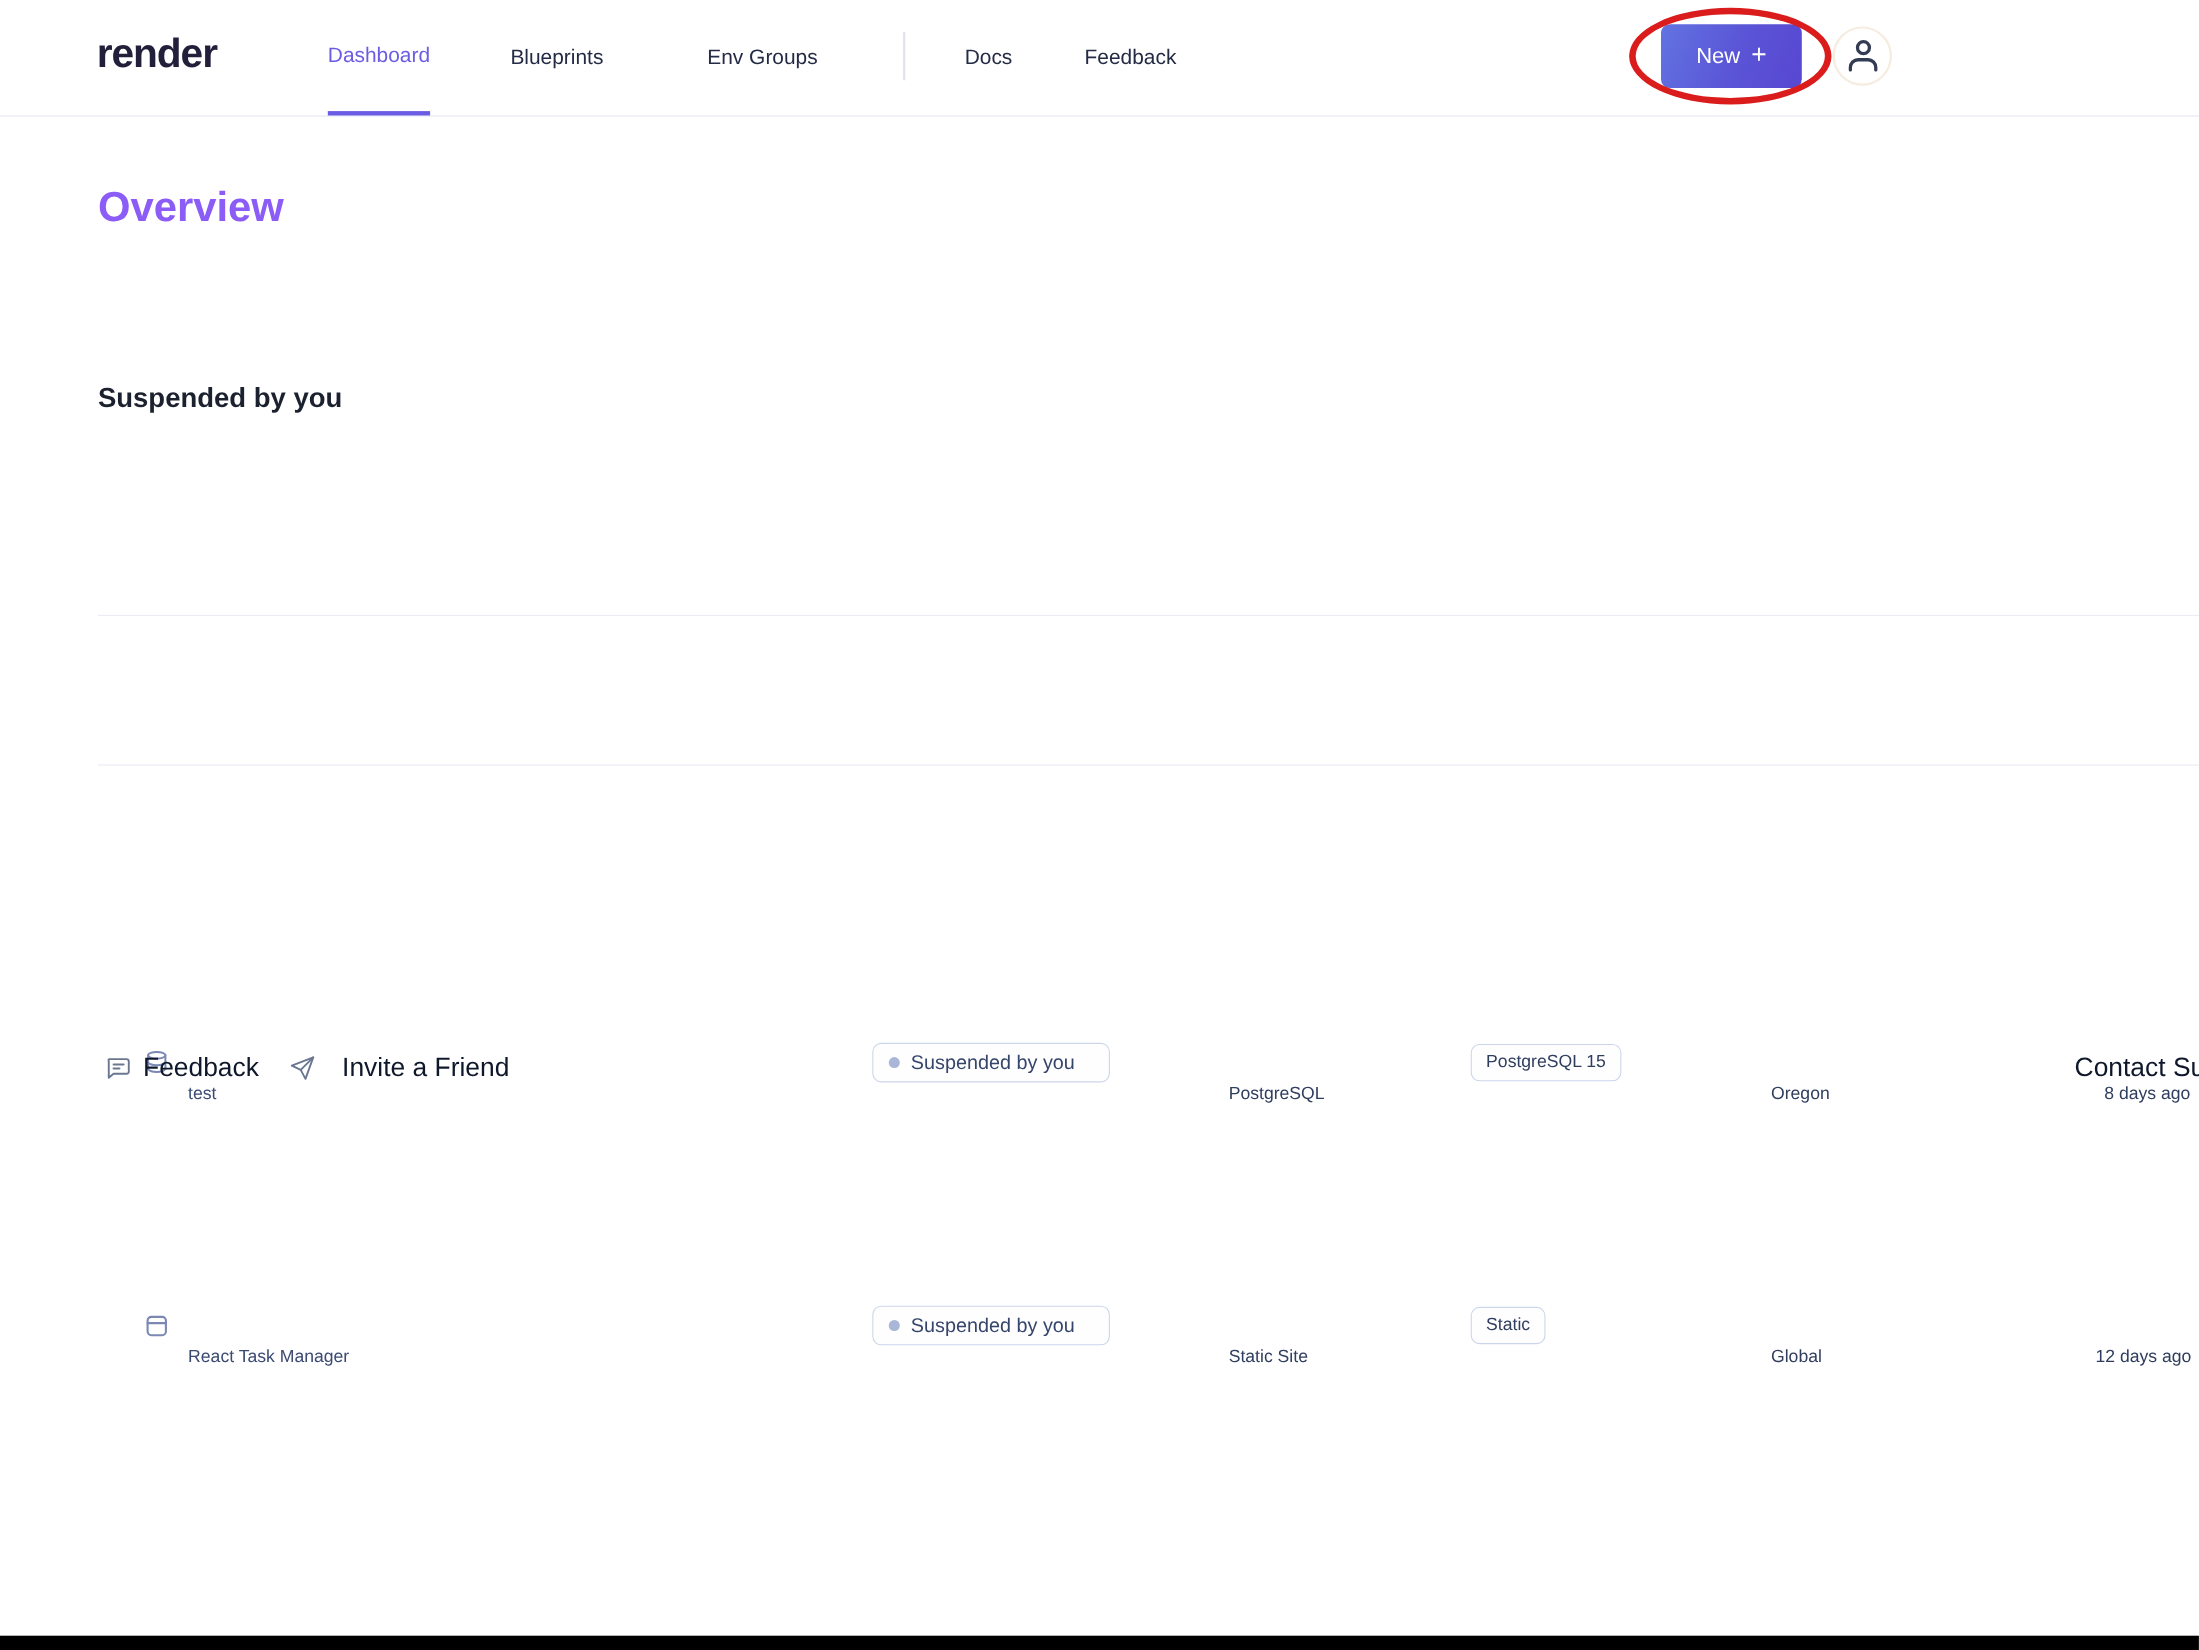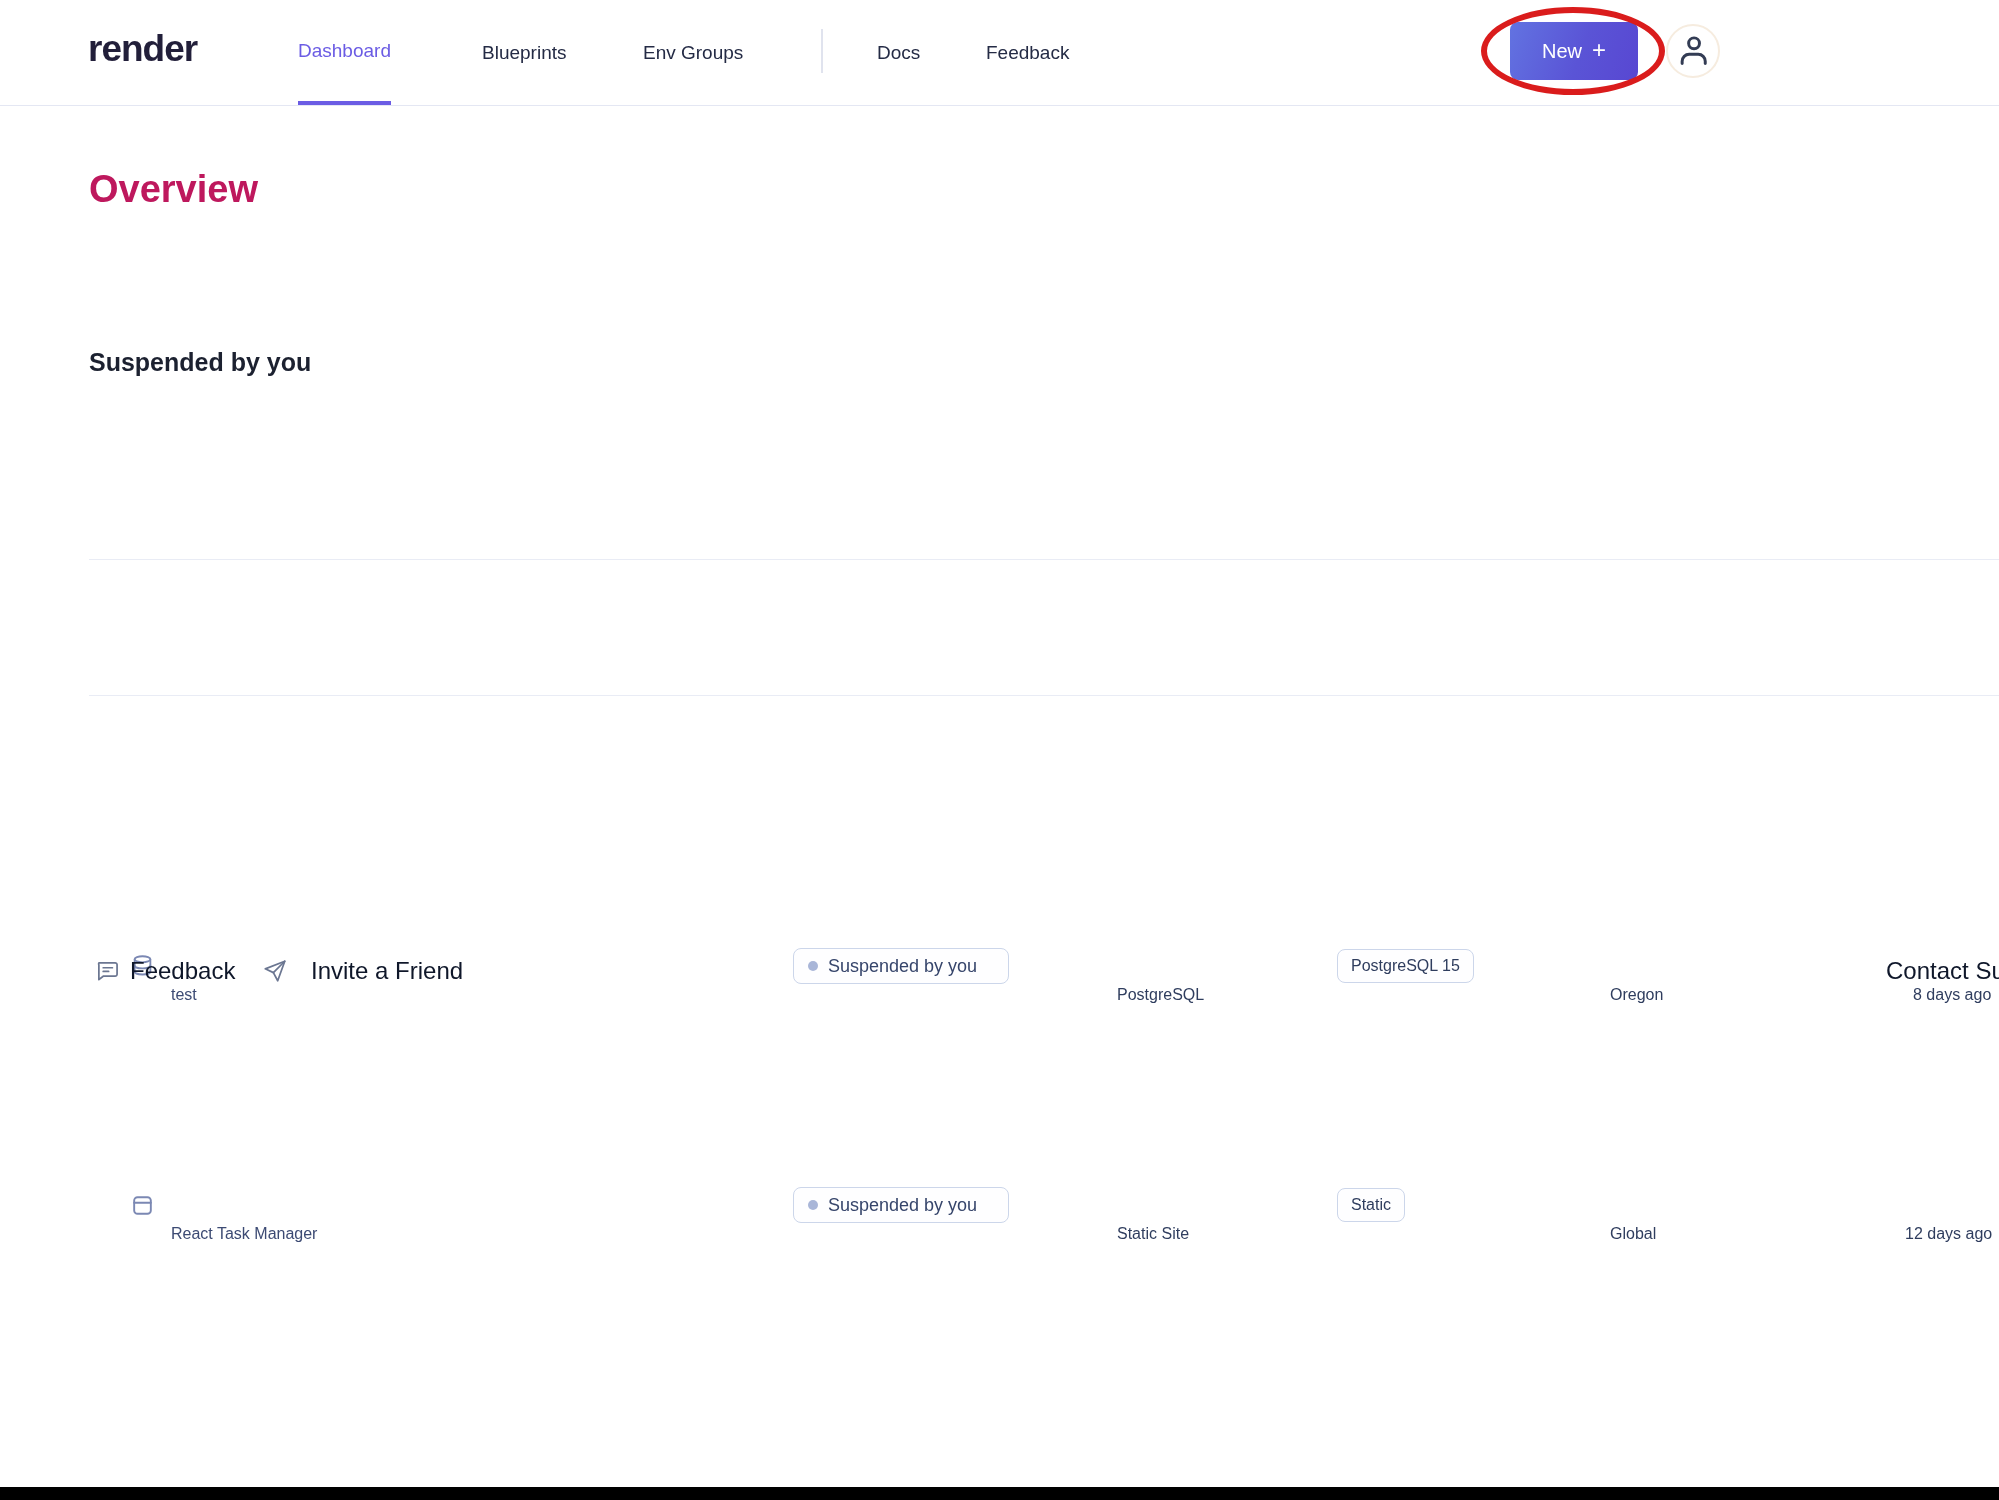--- a/index.html
+++ b/index.html
@@ -22,21 +22,21 @@
              color:#fff; font-size:20px; font-family:inherit; display:flex; align-items:center;
              justify-content:center; gap:10px; cursor:pointer; }
   .new-btn .plus { font-size:24px; font-weight:400; margin-top:-2px; }
   .red-ellipse { position:absolute; left:1481px; top:7px; width:184px; height:88px;
                  border:6px solid #da1c1c; border-radius:50%; pointer-events:none; }
   .avatar-ring { position:absolute; left:1666px; top:24px; width:54px; height:54px;
                  border:2px solid #f6ecdf; border-radius:50%; cursor:pointer;
                  display:flex; align-items:center; justify-content:center; }
 
   
-  .page-title { position:absolute; left:89px; top:168px; font-size:38px; font-weight:700; color:#be185d; }
+  .page-title { position:absolute; left:89px; top:168px; font-size:38px; font-weight:700; color:#8b5cf6; }
   .section-title { position:absolute; left:89px; top:348px; font-size:25px; font-weight:700; color:#1c2130; }
 
   
   .thead { position:absolute; left:89px; top:420px; width:1910px; height:37px;
            border-bottom:1px solid #dbe0ee; }
   .th { position:absolute; top:8px; font-size:14px; font-weight:500; letter-spacing:0.8px;
         color:#7f8ba9; text-transform:uppercase; white-space:nowrap; cursor:pointer; }
   .sort-tri { position:absolute; left:1759px; top:12px; cursor:pointer; }
 
   .trow { position:absolute; left:0; width:1999px; cursor:pointer; }
@@ -65,21 +65,21 @@
 </head>
 <body>
 
 <div id="screen">
 
   <header class="topnav">
     <div class="logo">render</div>
 
     <nav>
       <div class="nav-item active" style="left:298px;">Dashboard</div>
-      <div class="nav-item" style="left:482px;text-align:right;">Blueprints</div>
+      <div class="nav-item" style="left:464px;text-align:right;">Blueprints</div>
       <div class="nav-item" style="left:643px;">Env Groups</div>
       <div class="nav-sep"></div>
       <div class="nav-item" style="left:877px;">Docs</div>
       <div class="nav-item" style="left:986px;">Feedback</div>
     </nav>
 
     <button class="new-btn">
       <span>New</span>
       <span class="plus">+</span>
     </button>

